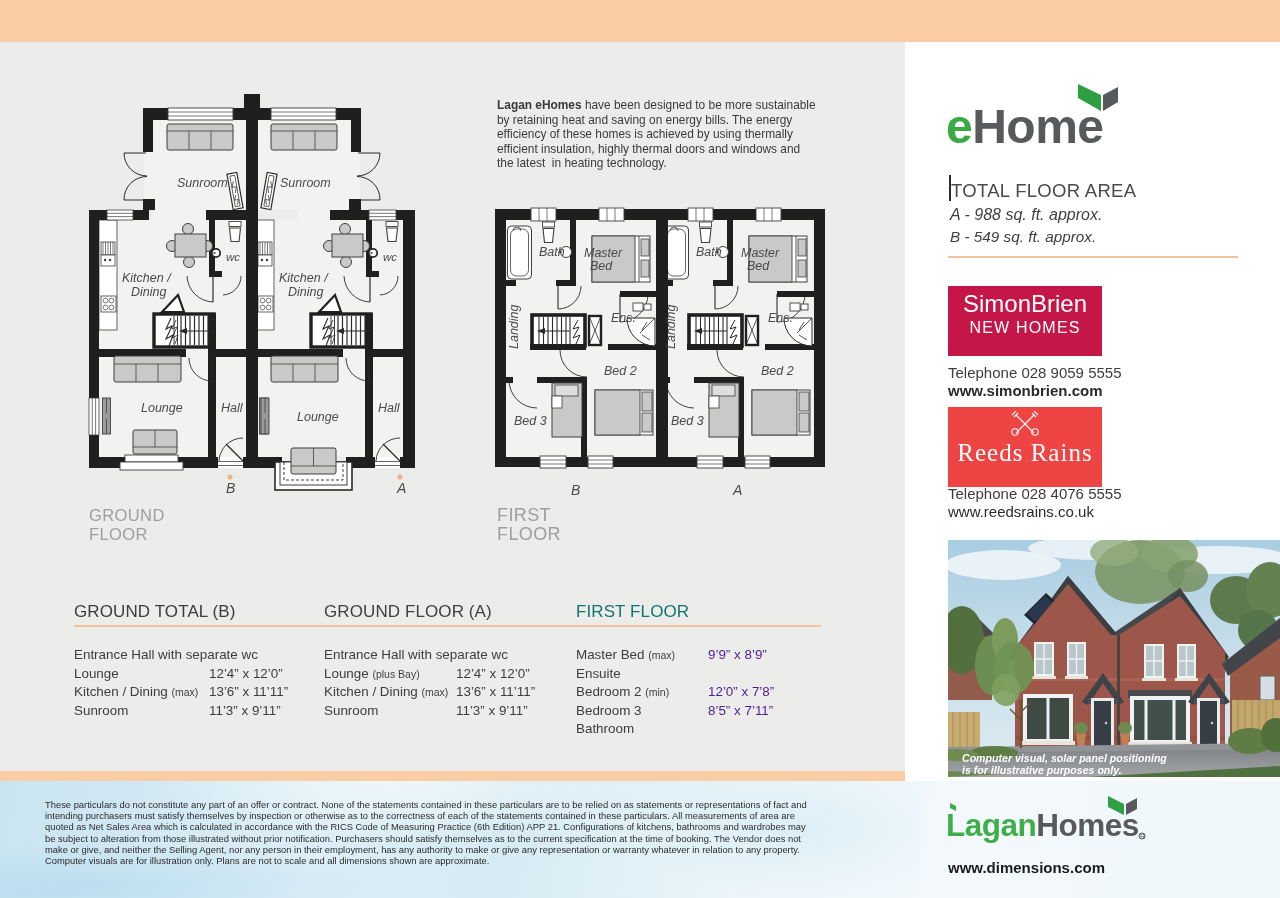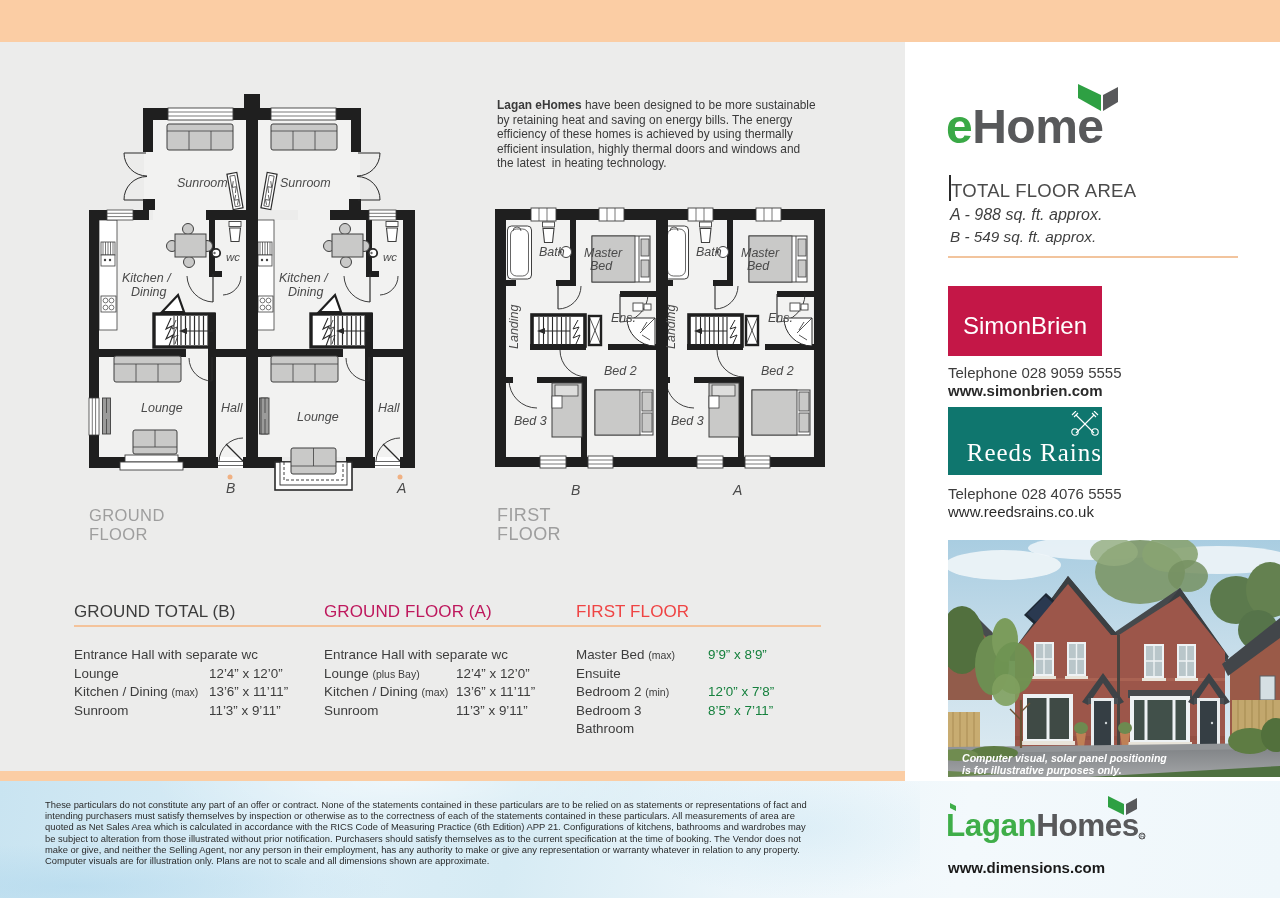--- a/index.html
+++ b/index.html
@@ -26,61 +26,61 @@
 
 <div class="abs" style="left:905px;top:42px;width:375px;height:739px;background:#ffffff"></div>
 
 <div class="abs" style="left:497px;top:98px;width:360px;font-size:11.9px;line-height:14.5px;color:#3a3a3a;white-space:nowrap"><b>Lagan eHomes</b> have been designed to be more sustainable<br>by retaining heat and saving on energy bills. The energy<br>efficiency of these homes is achieved by using thermally<br>efficient insulation, highly thermal doors and windows and<br>the latest&nbsp; in heating technology.</div>
 
 <div class="abs" style="left:89px;top:506px;font-size:16.5px;line-height:19px;letter-spacing:0.4px;color:#9e9e9e">GROUND<br>FLOOR</div>
 
 <div class="abs" style="left:497px;top:506px;font-size:18px;line-height:19px;letter-spacing:0.4px;color:#9e9e9e">FIRST<br>FLOOR</div>
 
 <div class="abs" style="left:74px;top:602px;font-size:17px;letter-spacing:0.1px;color:#3c3c3c">GROUND TOTAL (B)</div>
-<div class="abs" style="left:324px;top:602px;font-size:17px;letter-spacing:0.1px;color:#be185d">GROUND FLOOR (A)</div>
-<div class="abs" style="left:576px;top:602px;font-size:17px;letter-spacing:0.1px;color:#ef4444">FIRST FLOOR</div>
+<div class="abs" style="left:324px;top:602px;font-size:17px;letter-spacing:0.1px;color:#404040">GROUND FLOOR (A)</div>
+<div class="abs" style="left:576px;top:602px;font-size:17px;letter-spacing:0.1px;color:#0f766e">FIRST FLOOR</div>
 
 <div class="abs" style="left:74px;top:625px;width:747px;height:2px;background:#f4c39b"></div>
 
 <div class="abs" style="left:74px;top:646px;font-size:13.4px;line-height:18.5px;color:#3d3d3d">Entrance Hall with separate wc<br>Lounge<br>Kitchen / Dining <span style="font-size:10.5px">(max)</span><br>Sunroom</div>
 <div class="abs" style="left:209px;top:664.5px;font-size:13.4px;line-height:18.5px;color:#3d3d3d">12’4” x 12’0”<br>13’6” x 11’11”<br>11’3” x 9’11”</div>
 
 <div class="abs" style="left:324px;top:646px;font-size:13.4px;line-height:18.5px;color:#3d3d3d">Entrance Hall with separate wc<br>Lounge <span style="font-size:10.5px">(plus Bay)</span><br>Kitchen / Dining <span style="font-size:10.5px">(max)</span><br>Sunroom</div>
 <div class="abs" style="left:456px;top:664.5px;font-size:13.4px;line-height:18.5px;color:#3d3d3d">12’4” x 12’0”<br>13’6” x 11’11”<br>11’3” x 9’11”</div>
 
 <div class="abs" style="left:576px;top:646px;font-size:13.4px;line-height:18.5px;color:#3d3d3d">Master Bed <span style="font-size:10.5px">(max)</span><br>Ensuite<br>Bedroom 2 <span style="font-size:10.5px">(min)</span><br>Bedroom 3<br>Bathroom</div>
-<div class="abs" style="left:708px;top:646px;font-size:13.4px;line-height:18.5px;color:#15803d">9’9” x 8’9”<br><br>12’0” x 7’8”<br>8’5” x 7’11”</div>
+<div class="abs" style="left:708px;top:646px;font-size:13.4px;line-height:18.5px;color:#4c1d95">9’9” x 8’9”<br><br>12’0” x 7’8”<br>8’5” x 7’11”</div>
 
 <div class="abs" style="left:946px;top:99px;font-size:48px;font-weight:bold;letter-spacing:-0.5px;color:#58595b"><span style="color:#3aa946">e</span>Home</div>
 
 <svg class="abs" style="left:1070px;top:78px" width="56" height="40" viewBox="0 0 56 40">
 <polygon points="8,6 31,17 31,33 8,20" fill="#2ea043"></polygon>
 <polygon points="33,17 48,9 48,24 33,33" fill="#58595b"></polygon>
 </svg>
 
 <div class="abs" style="left:949px;top:175px;width:1.5px;height:26px;background:#2a2a2a"></div>
 
 <div class="abs" style="left:951px;top:180px;font-size:18.5px;letter-spacing:0.3px;color:#4a4a4a">TOTAL FLOOR AREA</div>
 
 <div class="abs it" style="left:950px;top:206px;font-size:16px;color:#3f3f3f">A - 988 sq. ft. approx.</div>
 
 <div class="abs it" style="left:950px;top:228px;font-size:15.3px;color:#3f3f3f">B - 549 sq. ft. approx.</div>
 
 <div class="abs" style="left:948px;top:256px;width:290px;height:2px;background:#f2c49d"></div>
 
 <div class="abs" style="left:948px;top:286px;width:154px;height:70px;background:#c41747;color:#ffffff;text-align:center">
-<div style="font-size:24px;margin-top:26px;letter-spacing:0px">SimonBrien</div>
-<div style="font-size:12px;letter-spacing:1.2px;margin-top:20px">NEW HOMES</div>
+<div style="font-size:24px;margin-top:4px;letter-spacing:0px">SimonBrien</div>
+<div style="font-size:16px;letter-spacing:1.2px;margin-top:1px">NEW HOMES</div>
 </div>
 
 <div class="abs" style="left:948px;top:364px;font-size:15px;color:#3d3d3d">Telephone 028 9059 5555</div>
 
 <div class="abs" style="left:948px;top:382px;font-size:15px;font-weight:bold;color:#2a2a2a">www.simonbrien.com</div>
 
-<div class="abs" style="left:948px;top:407px;width:154px;height:68px;background:#0f766e;color:#ffffff;text-align:right">
+<div class="abs" style="left:948px;top:407px;width:154px;height:80px;background:#ef4444;color:#ffffff;text-align:center">
 
 <svg style="margin-top:4px" width="34" height="26" viewBox="0 0 34 26">
 <g stroke="#ffffff" stroke-width="1.1" fill="none">
 <line x1="8" y1="4" x2="26" y2="22"></line>
 <line x1="26" y1="4" x2="8" y2="22"></line>
 <circle cx="7" cy="21" r="3.2"></circle>
 <circle cx="27" cy="21" r="3.2"></circle>
 <path d="M24 2 l4 4 M26 0 l4 4"></path>
 <path d="M6 2 l-4 4 M4 0 l-4 4" transform="translate(4,0)"></path>
 </g>

